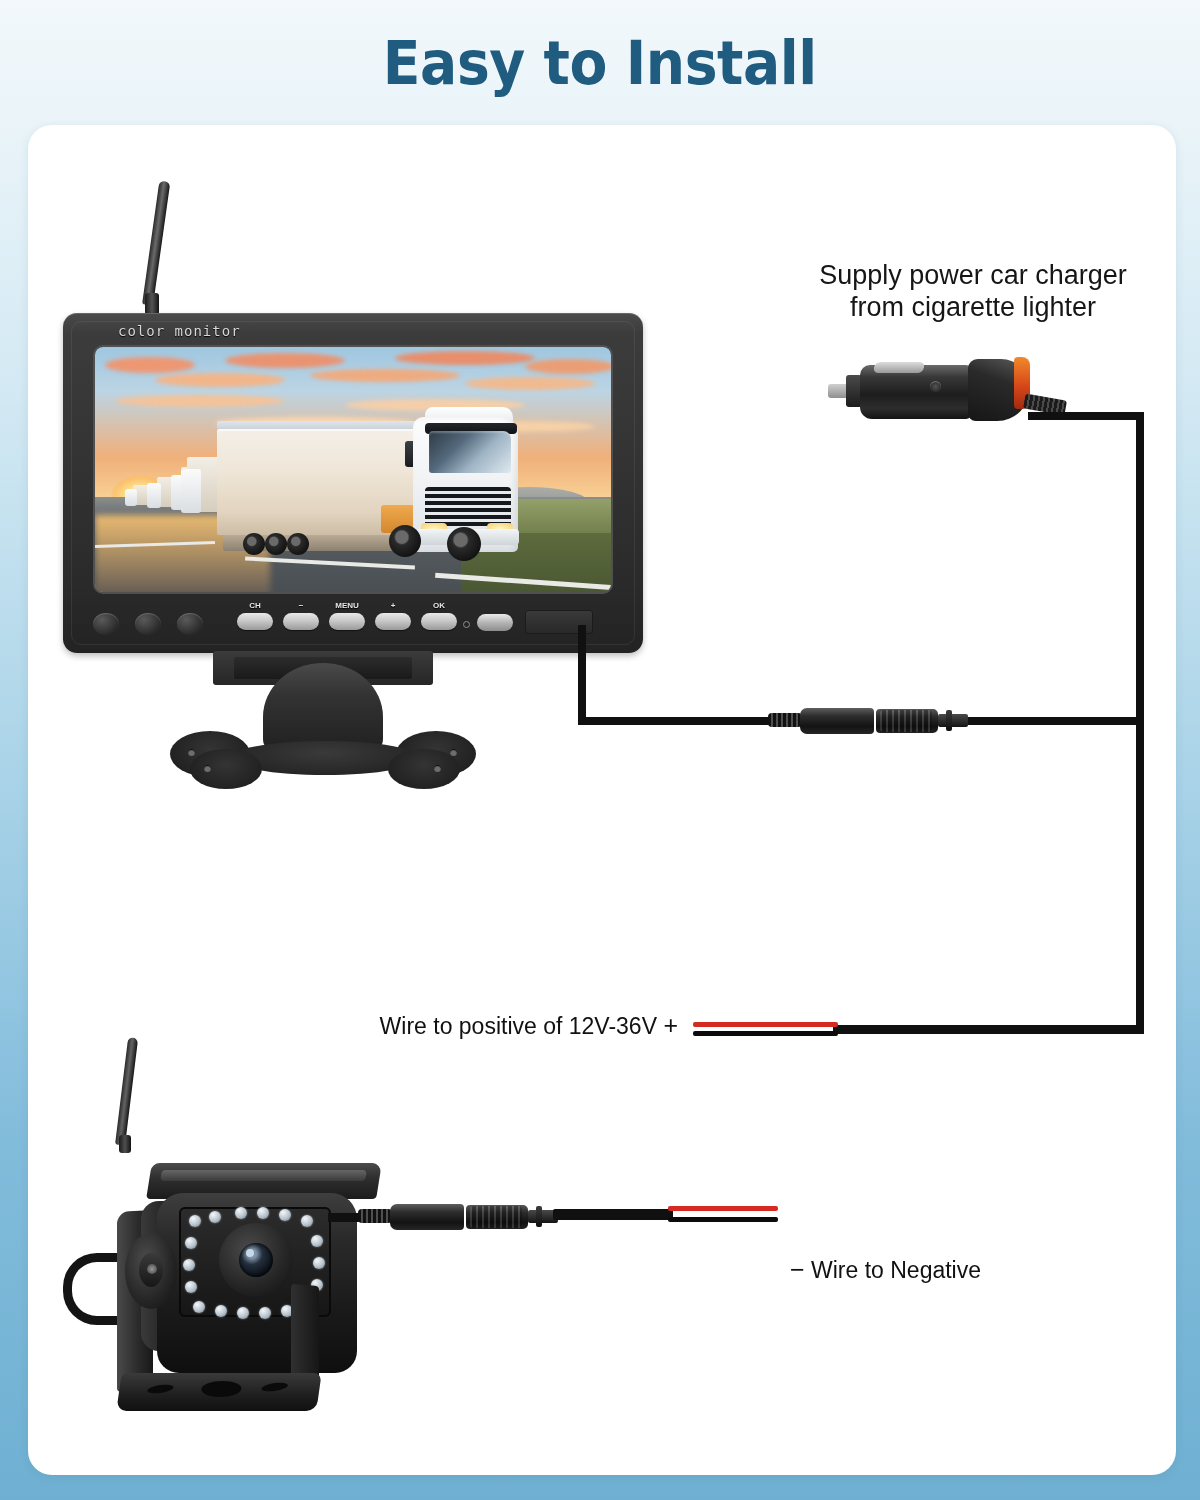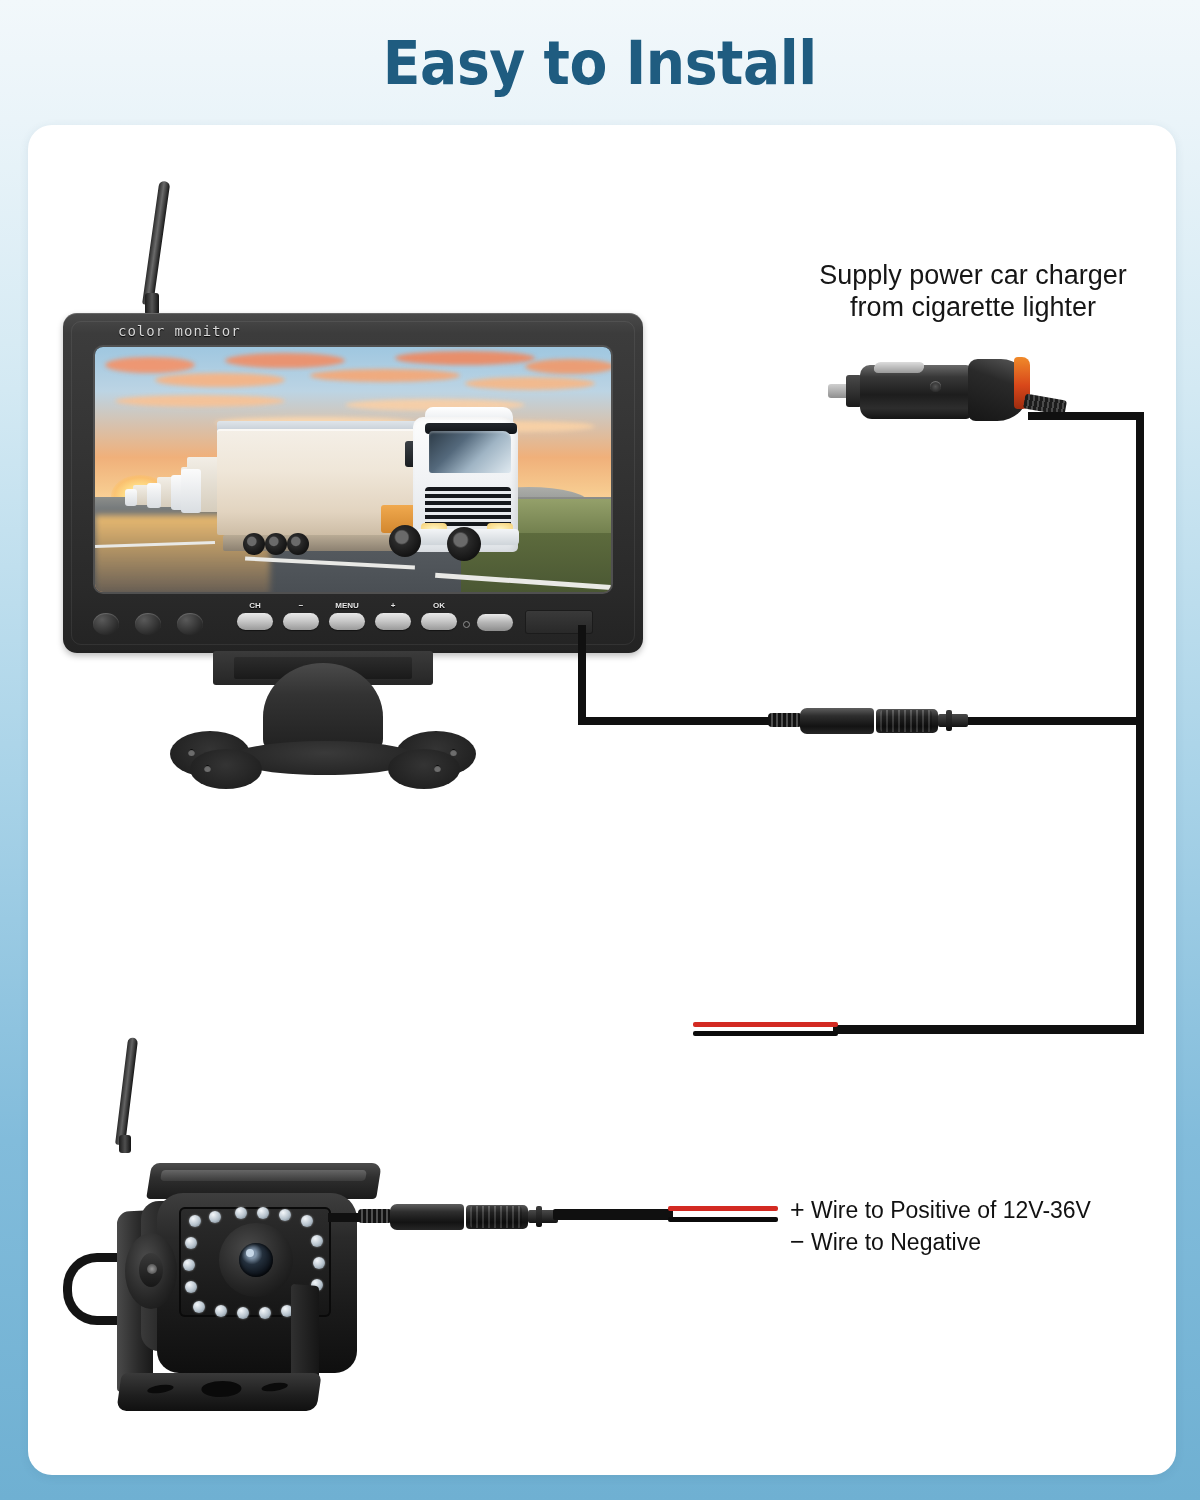--- a/index.html
+++ b/index.html
@@ -427,20 +427,24 @@
     <div class="conn-bodyA"></div>
     <div class="conn-bodyB"></div>
     <div class="conn-rib"></div>
     <div class="conn-pin"></div>
   </div>
 
   <div class="cable" style="left:805px; top:900px; width:311px; height:9px;"></div>
   <div class="wire-red" style="left:665px; top:897px; width:145px;"></div>
   <div class="wire-blk" style="left:665px; top:906px; width:145px;"></div>
 
+  <div class="wlabel" style="left:320px; top:884px; width:330px; text-align:right;">
+    <span>Wire to positive of 12V-36V</span>
+    <span class="sign">+</span>
+  </div>
 
   <div id="camera-assembly">
     <div id="cam-antenna"></div>
     <div id="cam-antenna-base"></div>
     <div id="cam-tail"></div>
 
     <div id="cam-bracket-l"></div>
     <div id="cam-visor"></div>
     <div id="cam-visor-lip"></div>
     <div id="cam-side"></div>
@@ -488,22 +492,18 @@
     <div class="conn-strain"></div>
     <div class="conn-bodyA"></div>
     <div class="conn-bodyB"></div>
     <div class="conn-rib"></div>
     <div class="conn-pin"></div>
   </div>
   <div class="cable" style="left:525px; top:1084px; width:120px; height:11px; border-radius:2px;"></div>
   <div class="wire-red" style="left:640px; top:1081px; width:110px;"></div>
   <div class="wire-blk" style="left:640px; top:1092px; width:110px;"></div>
 
-  <div class="wlabel" style="left:762px; top:1068px;">
-    <span class="sign">+</span>
-    <span>Wire to Positive of 12V-36V</span>
-  </div>
-  <div class="wlabel" style="left:762px; top:1100px;">
+  <div class="wlabel" style="left:762px; top:1128px;">
     <span class="sign">−</span>
     <span>Wire to Negative</span>
   </div>
 
 </div>
 
 </body></html>

